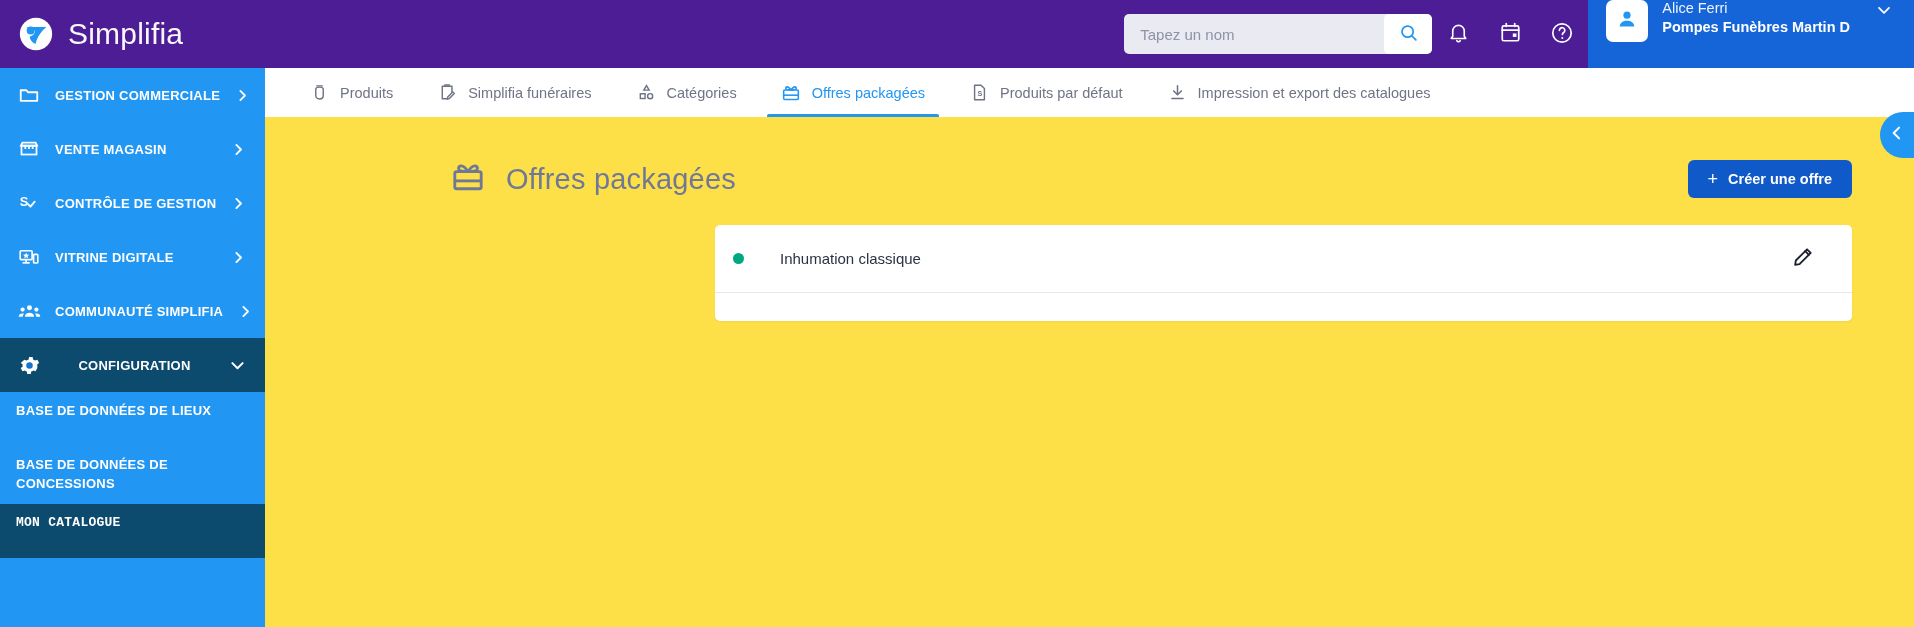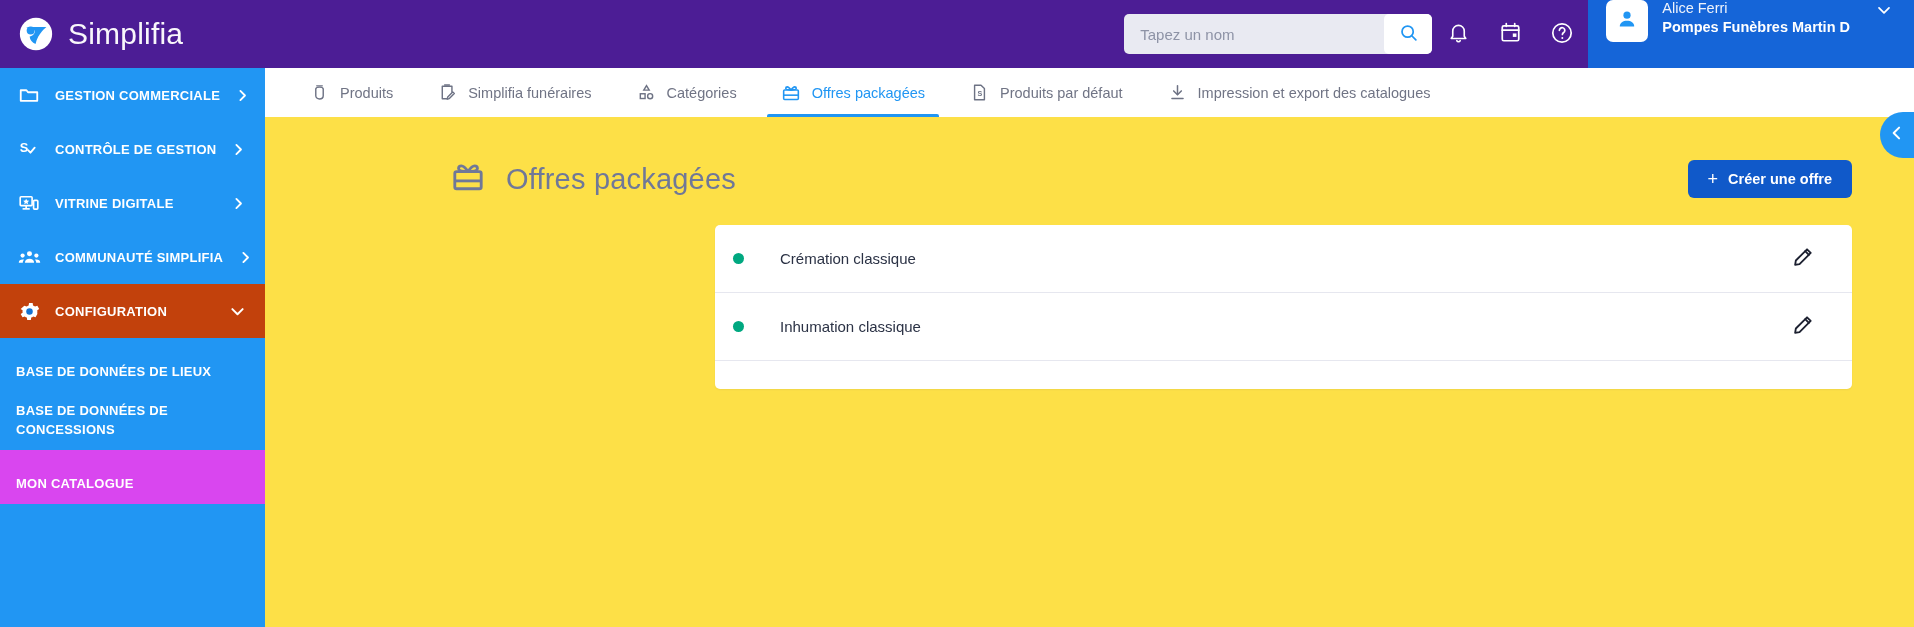--- a/index.html
+++ b/index.html
@@ -135,35 +135,35 @@
   }
   .nav-item .nav-ico { width: 24px; flex: 0 0 24px; display: flex; align-items: center; justify-content: center; }
   .nav-item .nav-label {
     flex: 1 1 auto;
     font-size: 13px;
     font-weight: bold;
     letter-spacing: .25px;
     white-space: nowrap;
   }
   .nav-item .nav-caret { flex: 0 0 auto; display: flex; align-items: center; }
-  .nav-item.expanded { background: #c2410c; }
+  .nav-item.expanded { background: #0c4a6e; text-align: center; }
 
   .subnav-item {
     min-height: 54px;
     display: flex;
-    align-items: flex-end;
+    align-items: flex-start;
     padding: 10px 18px 10px 16px;
     color: #ffffff;
     font-size: 13px;
     font-weight: bold;
     letter-spacing: .25px;
     cursor: pointer;
     line-height: 1.45;
   }
-  .subnav-item.active { background: #d946ef; }
+  .subnav-item.active { background: #0c4a6e; font-family: Liberation Mono, monospace; }
 
   
   .content { flex: 1 1 auto; display: flex; flex-direction: column; min-width: 0; background: #fde047; }
 
   .tabbar {
     height: 49px;
     flex: 0 0 49px;
     background: #ffffff;
     display: flex;
     align-items: stretch;
@@ -364,20 +364,37 @@
           </svg>
         </span>
         <span class="nav-label">GESTION COMMERCIALE</span>
         <span class="nav-caret">
           <svg viewBox="0 0 24 24" width="17" height="17" fill="none" stroke="#ffffff" stroke-width="2.6" stroke-linecap="round" stroke-linejoin="round" aria-hidden="true">
               <polyline points="9,5.5 15.5,12 9,18.5"></polyline>
             </svg>
         </span>
       </div>
 
+      <div class="nav-item">
+        <span class="nav-ico">
+          <svg viewBox="0 0 24 24" width="22" height="22" fill="none" stroke="#ffffff" stroke-width="1.9" aria-hidden="true">
+            <path d="M3.2 8.4 4.8 5h14.4l1.6 3.4z"></path>
+            <rect x="3.8" y="8.4" width="16.4" height="9.6"></rect>
+            <line x1="8" y1="8.4" x2="8" y2="12"></line>
+            <line x1="12" y1="8.4" x2="12" y2="12"></line>
+            <line x1="16" y1="8.4" x2="16" y2="12"></line>
+          </svg>
+        </span>
+        <span class="nav-label">VENTE MAGASIN</span>
+        <span class="nav-caret">
+          <svg viewBox="0 0 24 24" width="17" height="17" fill="none" stroke="#ffffff" stroke-width="2.6" stroke-linecap="round" stroke-linejoin="round" aria-hidden="true">
+              <polyline points="9,5.5 15.5,12 9,18.5"></polyline>
+            </svg>
+        </span>
+      </div>
 
 
       <div class="nav-item">
         <span class="nav-ico">
           <svg viewBox="0 0 24 24" width="22" height="22" aria-hidden="true">
             <text x="2" y="15.5" font-family="Liberation Sans, sans-serif" font-size="14" font-weight="bold" fill="#ffffff">S</text>
             <path d="M11 13.2l2.6 2.8 4.6-5.4" fill="none" stroke="#ffffff" stroke-width="2" stroke-linecap="round" stroke-linejoin="round"></path>
           </svg>
         </span>
         <span class="nav-label">CONTRÔLE DE GESTION</span>
@@ -541,32 +558,20 @@
           </div>
 
           <button class="primary-btn">
             <span class="plus">+</span>
             <span>Créer une offre</span>
           </button>
         </div>
 
         <div class="card">
 
-          <div class="card-row">
-            <span class="dot"></span>
-            <span class="row-label">Crémation classique</span>
-            <button class="row-edit">
-              <span>
-                <svg viewBox="0 0 24 24" width="22" height="22" fill="none" stroke="#1c2030" stroke-width="2" stroke-linecap="round" stroke-linejoin="round" aria-hidden="true">
-                  <path d="M16.4 3.6l4 4L8.2 19.8l-4.8.8.8-4.8z"></path>
-                  <line x1="14.4" y1="5.6" x2="18.4" y2="9.6"></line>
-                </svg>
-              </span>
-            </button>
-          </div>
 
           <div class="card-row">
             <span class="dot"></span>
             <span class="row-label">Inhumation classique</span>
             <button class="row-edit">
               <span>
                 <svg viewBox="0 0 24 24" width="22" height="22" fill="none" stroke="#1c2030" stroke-width="2" stroke-linecap="round" stroke-linejoin="round" aria-hidden="true">
                   <path d="M16.4 3.6l4 4L8.2 19.8l-4.8.8.8-4.8z"></path>
                   <line x1="14.4" y1="5.6" x2="18.4" y2="9.6"></line>
                 </svg>

